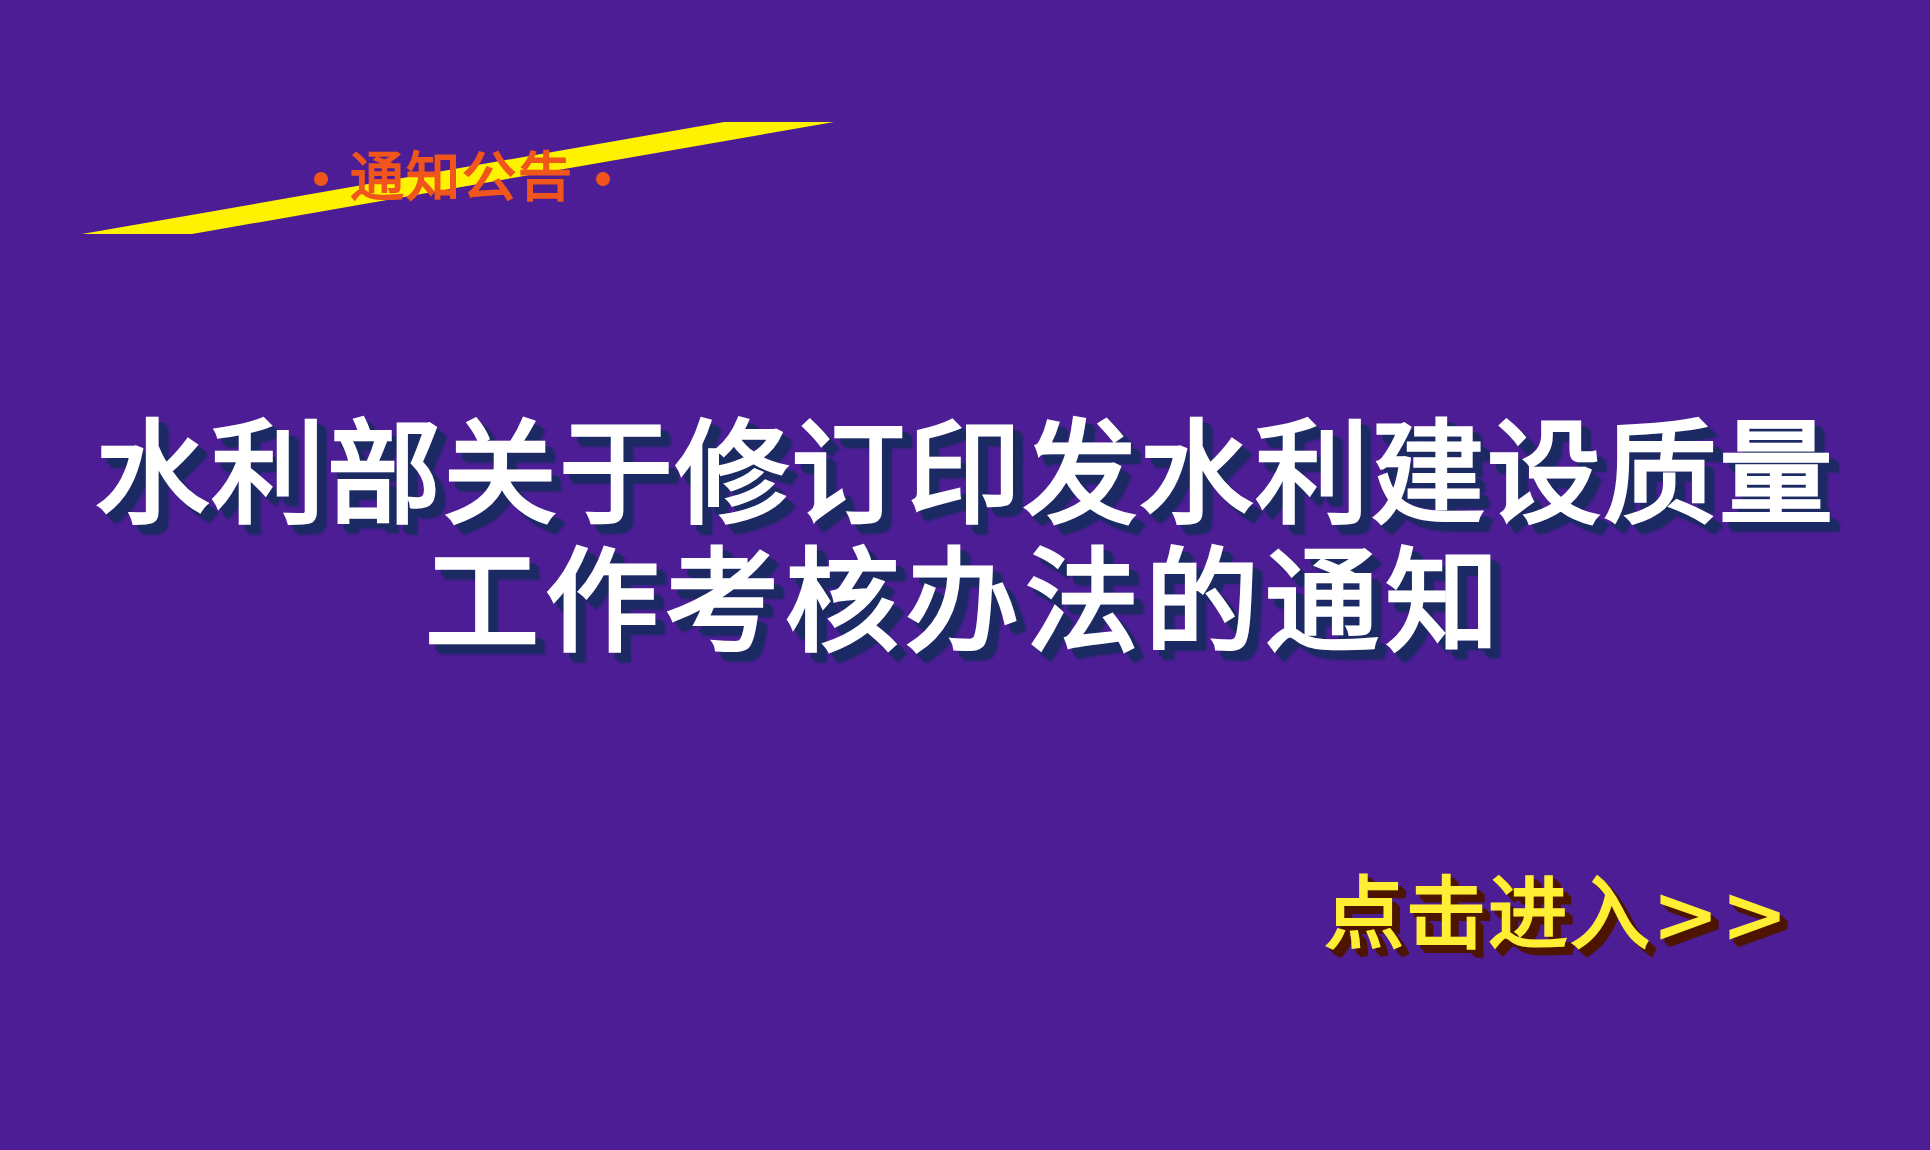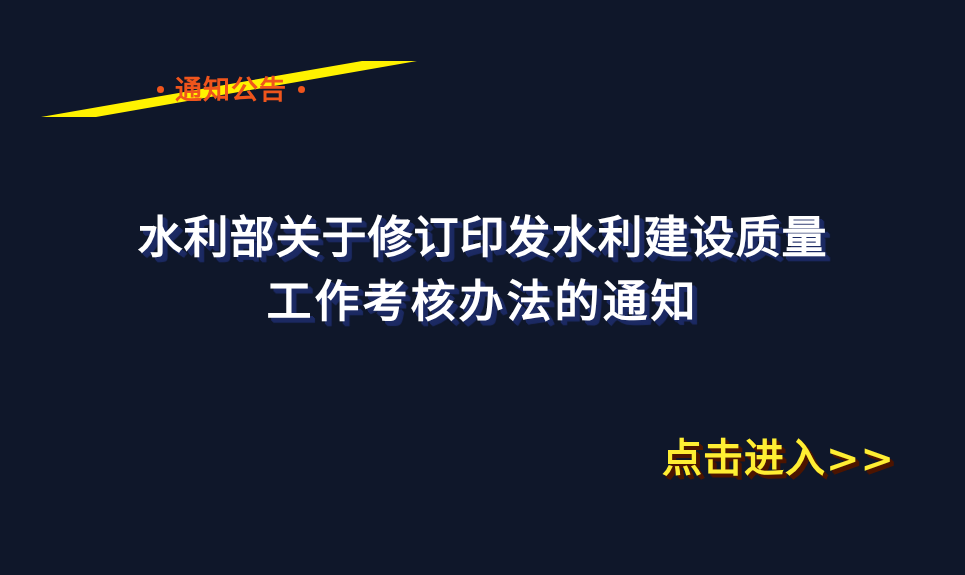--- a/index.html
+++ b/index.html
@@ -9,21 +9,21 @@
   }
   body {
     font-family: "DejaVu Sans", "Liberation Sans", sans-serif;
   }
 
   
   .announce-card {
     position: relative;
     width: 965px;
     height: 575px;
-    background: #0f172a;
+    background: #4c1d95;
     overflow: hidden;
     box-sizing: border-box;
   }
 
   
   .ribbon {
     position: absolute;
     left: 41px;
     top: 61px;
     width: 376px;
@@ -64,21 +64,21 @@
   }
 
   
   .headline {
     position: absolute;
     left: 0;
     top: 206px;
     width: 965px;
     text-align: center;
     color: #FFFFFF;
-    font-size: 45px;
+    font-size: 57px;
     font-weight: bold;
     line-height: 64px;
     letter-spacing: 1px;
     text-shadow:
        3px  3px 0 #1C2A63,
        4px  4px 0 #1C2A63,
        5px  5px 1px #1C2A63;
     font-family: "DejaVu Serif", "Liberation Serif", serif;
     white-space: nowrap;
   }

